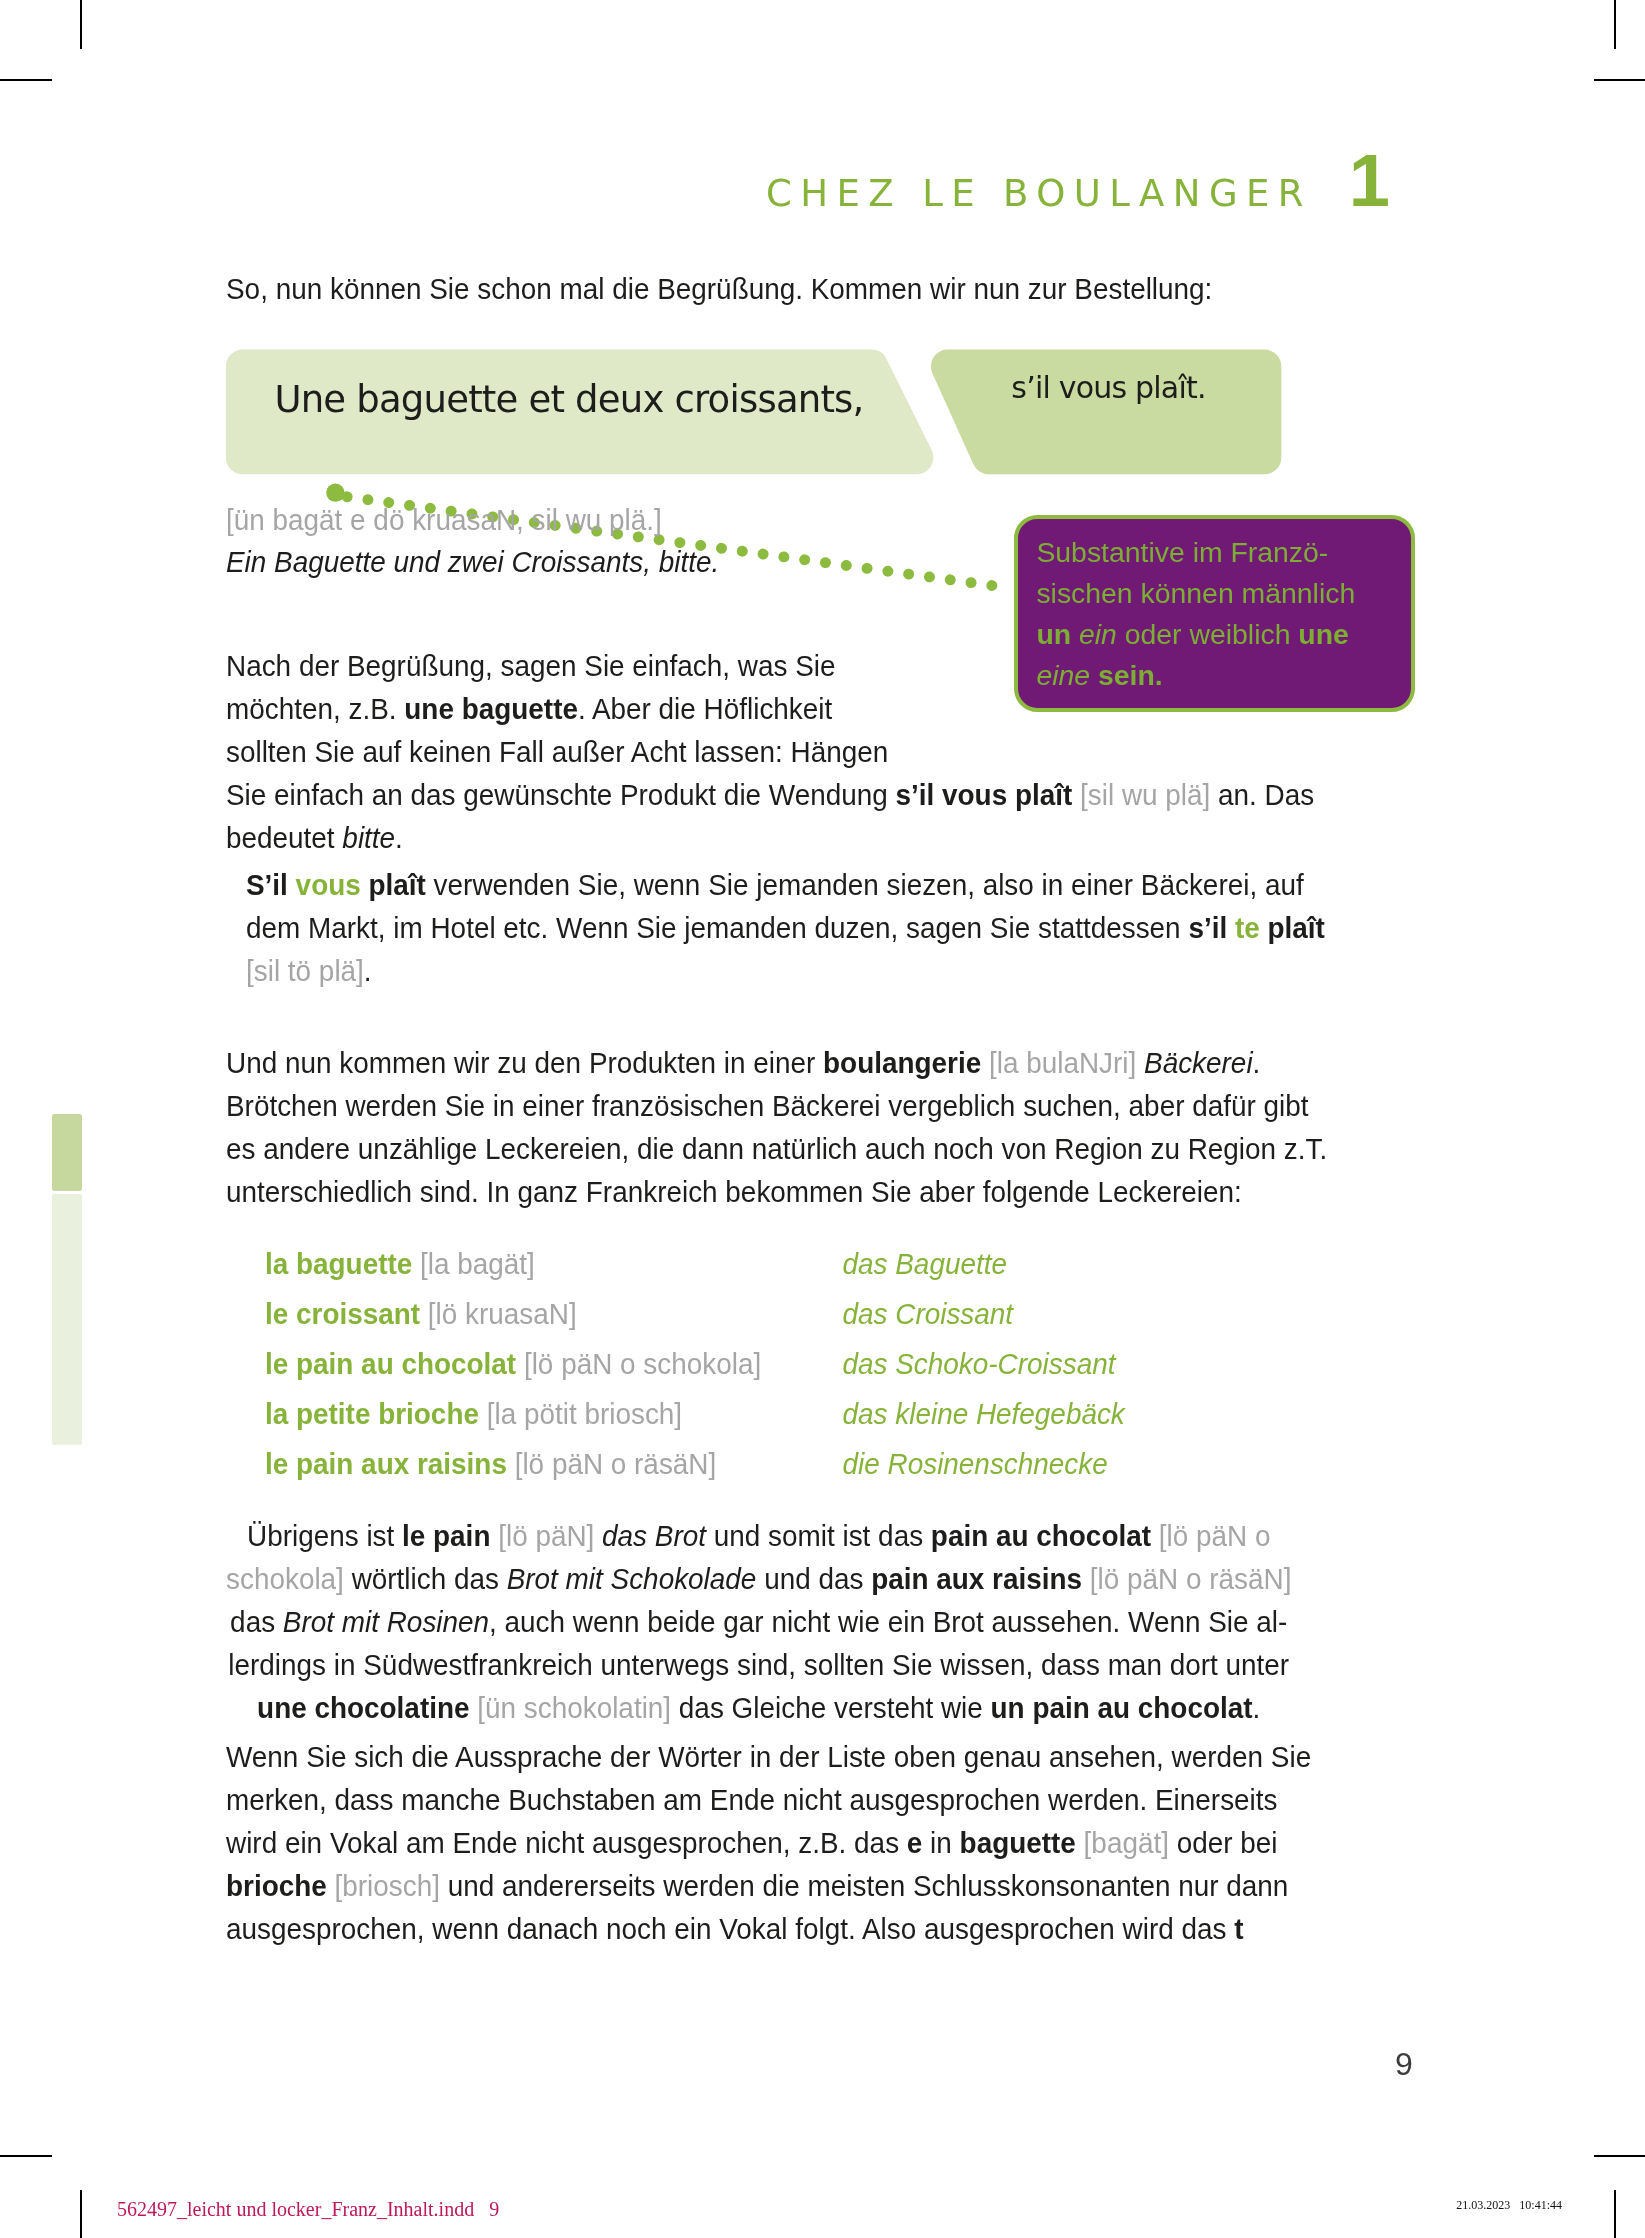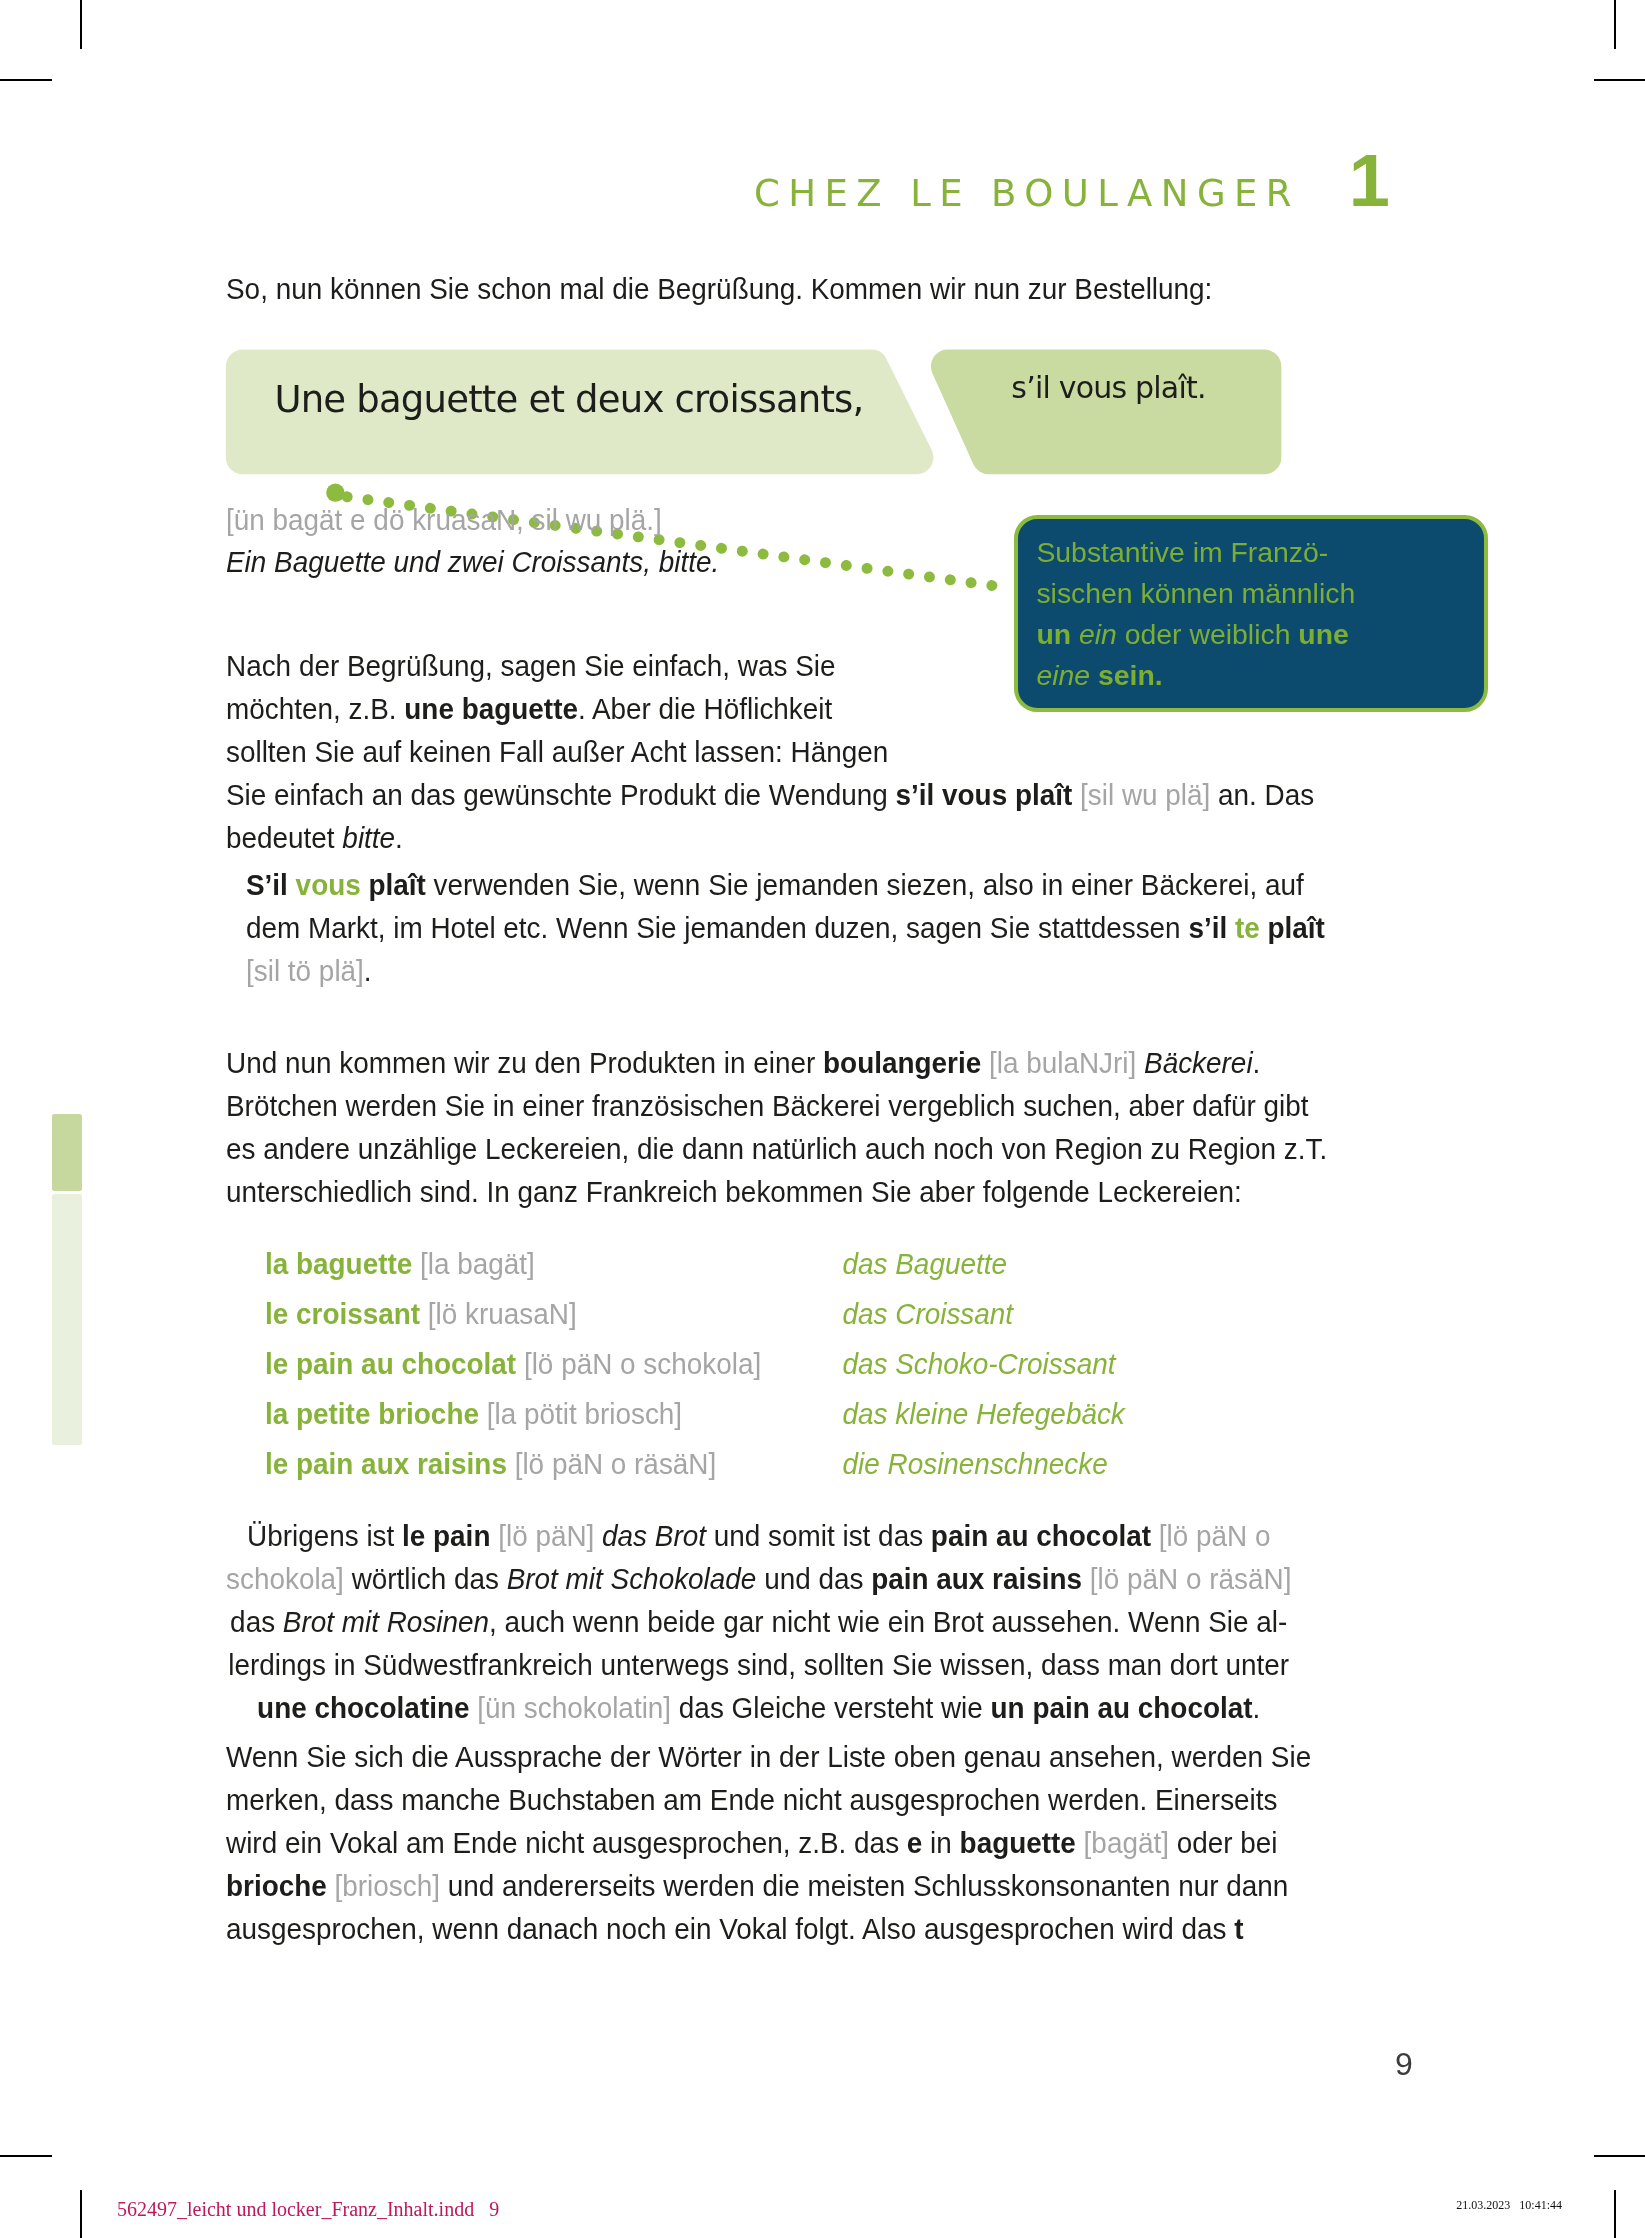--- a/index.html
+++ b/index.html
@@ -7,40 +7,40 @@
     width:1646px;height:2239px;position:relative;background:#ffffff;
     font-family:"Liberation Sans",sans-serif;color:#1d1d1b;overflow:hidden;
   }
   
   .crop-v{position:absolute;width:1.7px;height:49px;background:#000;}
   .crop-h{position:absolute;height:1.7px;width:52px;background:#000;}
   
   .tab-dark{position:absolute;left:52px;top:1114px;width:30px;height:77px;background:#c6d89e;border-radius:2.5px;}
   .tab-light{position:absolute;left:52px;top:1194px;width:30px;height:251px;background:#e9f0dd;border-radius:2.5px;}
   
-  .chapter-header{position:absolute;left:226px;top:144px;width:1164px;display:flex;justify-content:flex-end;align-items:baseline;gap:49px;}
+  .chapter-header{position:absolute;left:226px;top:144px;width:1164px;display:flex;justify-content:flex-end;align-items:baseline;gap:37px;}
   .chapter-title{font-family:"DejaVu Sans",sans-serif;font-size:37px;letter-spacing:8.4px;color:#87b33a;white-space:nowrap;}
   .chapter-number{font-size:74px;font-weight:bold;color:#87b33a;line-height:74px;}
   
   .para{position:absolute;left:226px;}
   .ln{height:43px;line-height:43px;white-space:nowrap;font-size:30px;transform:scaleX(.93);transform-origin:0 0;}
   .s-b{font-weight:bold;}
   .s-i{font-style:italic;}
   .s-ph{color:#a5a5a5;}
   .s-gb{color:#87b33a;font-weight:bold;}
   .intro{position:absolute;left:226px;top:272px;font-size:30px;white-space:nowrap;transform:scaleX(.93);transform-origin:0 0;}
   
   .bubble-text{position:absolute;font-family:"DejaVu Sans",sans-serif;color:#1d1d1b;text-align:center;letter-spacing:-0.8px;}
   .bubble-text.left{left:251px;top:378px;width:636px;font-size:37px;}
   .bubble-text.right{left:953px;top:370px;width:311px;font-size:30px;}
   .phonetic-line{position:absolute;left:226px;top:503px;font-size:30px;color:#a5a5a5;white-space:nowrap;transform:scaleX(.93);transform-origin:0 0;}
   .translation-line{position:absolute;left:226px;top:545px;font-size:30px;font-style:italic;white-space:nowrap;transform:scaleX(.93);transform-origin:0 0;}
   
-  .callout{position:absolute;left:1014px;top:515px;width:474px;box-sizing:border-box;
-    border:4.2px solid #8cbb3f;border-radius:23.4px;background:#0c4a6e;padding:12.5px 18.4px;color:#7cae33;}
+  .callout{position:absolute;left:1014px;top:515px;width:401px;box-sizing:border-box;
+    border:4.2px solid #8cbb3f;border-radius:23.4px;background:#701a75;padding:12.5px 18.4px;color:#7cae33;}
   .callout .ln{transform:none;font-size:28.4px;height:41px;line-height:41px;}
   
   .vocab{position:absolute;left:232px;top:1239px;margin-left:33px;}
   .vocab-row{position:relative;height:50px;line-height:50px;white-space:nowrap;font-size:30px;transform:scaleX(.93);transform-origin:0 0;}
   .vocab-row .fr{color:#87b33a;font-weight:bold;}
   .vocab-row .ph{color:#a5a5a5;}
   .vocab-row .de{position:absolute;left:621px;top:0;color:#87b33a;font-style:italic;}
   
   .page-number{position:absolute;left:1395px;top:2046px;font-size:32px;color:#3c3c3c;}
   .footer-left{position:absolute;left:117px;top:2198px;font-family:"Liberation Serif",serif;font-size:20px;color:#be185d;white-space:pre;}

